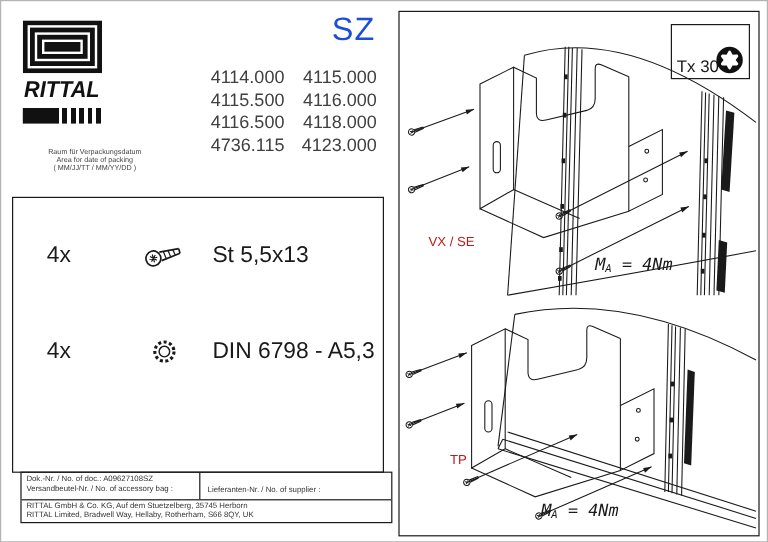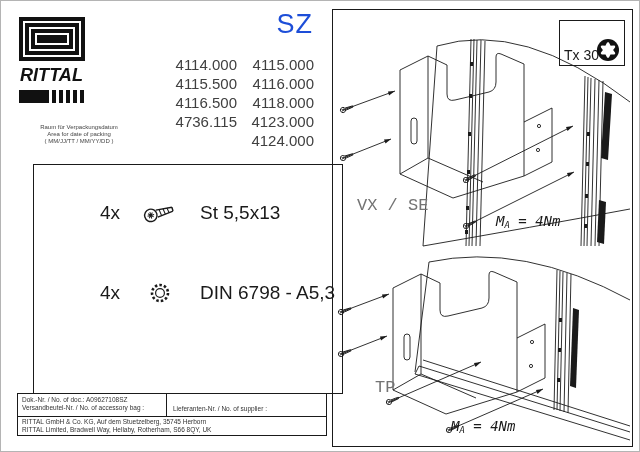--- a/index.html
+++ b/index.html
@@ -17,40 +17,40 @@
     background:repeating-linear-gradient(90deg,#111 0 4px,#fff 4px 7px);}
   .packing-note{position:absolute;left:8px;top:123px;width:140px;
     font-size:6px;line-height:7px;text-align:center;color:#444;}
   
   .sz-title{position:absolute;left:200px;top:8px;width:112px;
     font-size:27px;text-align:right;letter-spacing:1px;color:#1d4ed8;}
   .models{position:absolute;left:148px;top:54px;display:flex;}
   .models .col{width:88px;text-align:right;font-size:15px;line-height:19px;color:#404040;}
   .models .col + .col{width:77px;margin-left:0;}
   
-  .parts-box{position:absolute;left:32px;top:163px;width:310px;height:230px;
-    border:1px solid #1a1a1a;box-sizing:border-box;text-align:right;}
+  .parts-box{position:absolute;left:9px;top:163px;width:310px;height:230px;
+    border:1px solid #1a1a1a;box-sizing:border-box;}
   .part-row{position:absolute;left:0;width:100%;height:44px;display:flex;align-items:center;}
   .part-row.r0{top:26px;} .part-row.r1{top:106px;}
   .part-qty{width:58px;padding-left:28px;font-size:19px;box-sizing:content-box;}
   .part-icon{width:80px;display:flex;justify-content:center;align-items:center;}
   .part-spec{font-size:19px;}
   
   .footer{position:absolute;left:16px;top:392px;width:310px;border:1px solid #1a1a1a;
     box-sizing:border-box;font-size:6.5px;line-height:8px;color:#333;}
   .footer .row1{display:flex;height:22px;}
   .footer .cell-left{width:149px;border-right:1px solid #1a1a1a;padding:2px 4px;box-sizing:border-box;}
   .footer .cell-right{flex:1;padding:11px 4px 0 6px;box-sizing:border-box;}
   .footer .row2{border-top:1px solid #1a1a1a;height:19px;padding:1px 4px;box-sizing:border-box;}
   
   .right-panel{position:absolute;left:331px;top:8px;width:301px;height:438px;
     border:1px solid #1a1a1a;box-sizing:border-box;}
   .right-panel svg.draw{position:absolute;left:0;}
-  .cadlabel{position:absolute;font-family:Liberation Mono, monospace;
-    font-size:17px;color:#737373;white-space:nowrap;}
+  .cadlabel{position:absolute;font-family:Liberation Sans, sans-serif;
+    font-size:11px;color:#b91c1c;white-space:nowrap;}
   .torque{position:absolute;font-family:"DejaVu Sans Mono",monospace;
     font-size:14px;color:#1a1a1a;white-space:nowrap;font-style:italic;}
   .torque .sub{font-size:9px;vertical-align:-2px;}
   .tx-box{position:absolute;left:226px;top:10px;width:66px;height:46px;
     border:1px solid #1a1a1a;box-sizing:border-box;}
   .tx-box .tx-label{position:absolute;left:4px;top:2px;font-size:14px;margin-top:24px;}
   .tx-box svg{position:absolute;right:4px;bottom:3px;}
 </style>
 </head>
 <body>
@@ -86,21 +86,20 @@
       <div>4114.000</div>
       <div>4115.500</div>
       <div>4116.500</div>
       <div>4736.115</div>
     </div>
     <div class="col">
       <div>4115.000</div>
       <div>4116.000</div>
       <div>4118.000</div>
       <div>4123.000</div>
-      <div>4124.000</div>
     </div>
   </div>
 
   <div class="parts-box">
     <div class="part-row r0">
       <div class="part-qty">4x</div>
       <div class="part-icon">
         <svg width="38" height="28" viewBox="0 0 38 28">
           <g transform="rotate(-16 18 14)" stroke="#1a1a1a" fill="none" stroke-width="1.4">
             <circle cx="9.5" cy="14" r="6.2"></circle>

